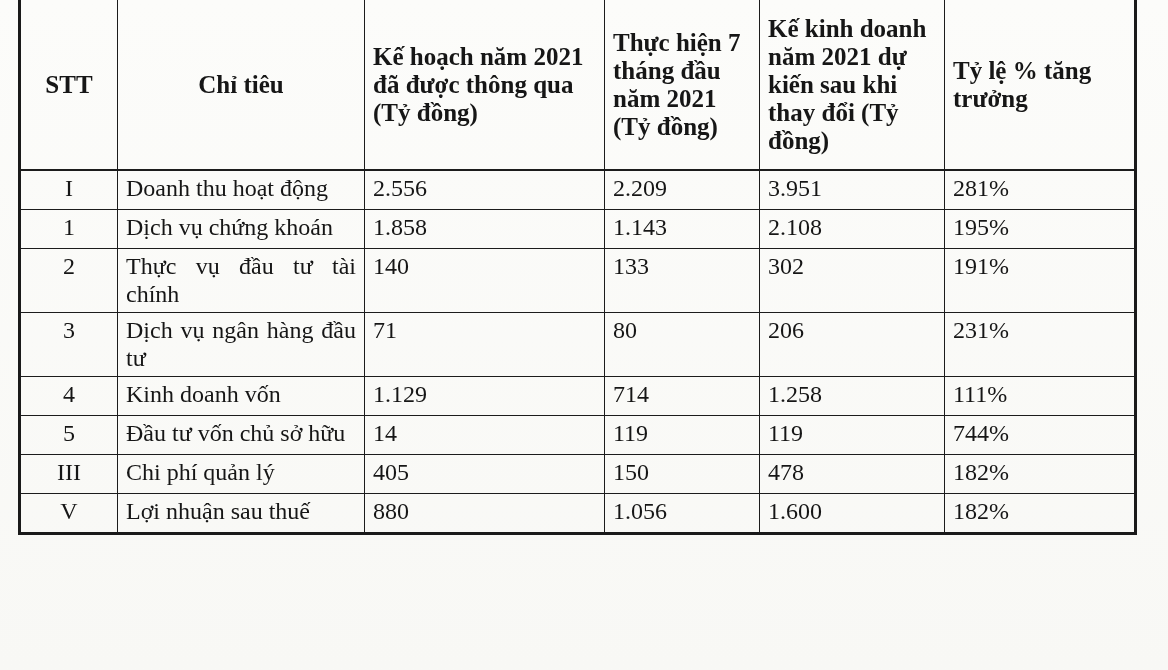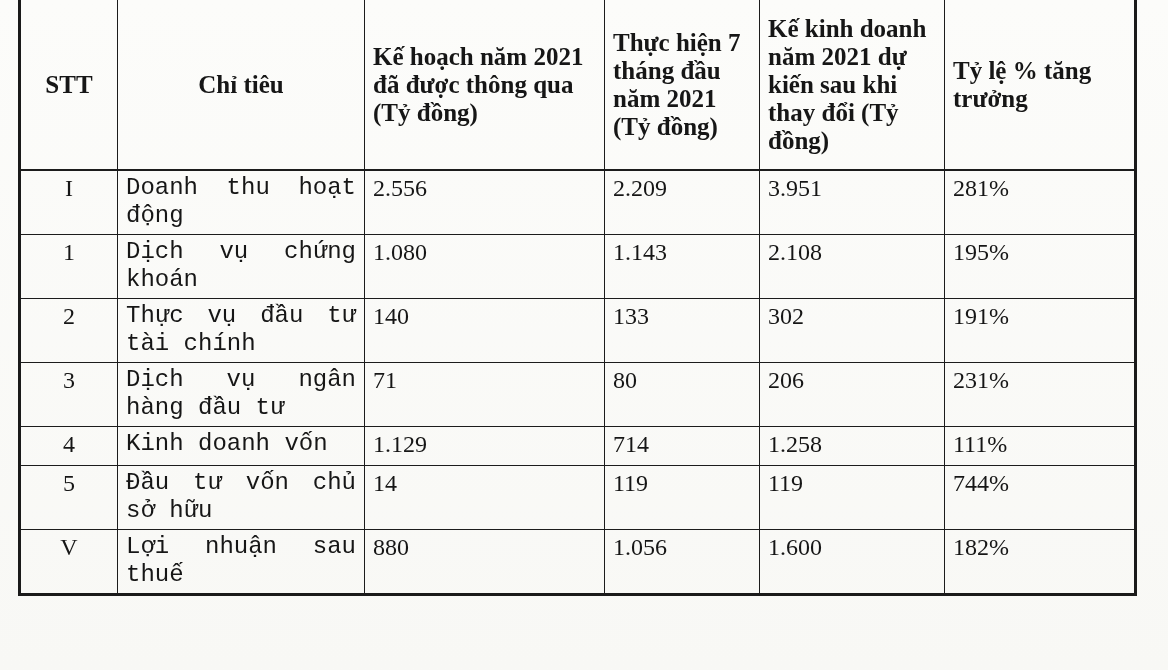--- a/index.html
+++ b/index.html
@@ -52,21 +52,20 @@
       font-size: 24px;
       line-height: 28px;
       padding-top: 3px;
       padding-bottom: 4px;
     }
     table.plan td.c-stt {
       text-align: center;
     }
     table.plan td.c-name {
       text-align: justify;
-      font-family: Liberation Mono, monospace;
     }
     col.w-stt { width: 98px; }
     col.w-name { width: 247px; }
     col.w-plan { width: 240px; }
     col.w-actual { width: 155px; }
     col.w-revised { width: 185px; }
     col.w-growth { width: 191px; }
     tr.r-single td { height: 31px; }
     tr.r-double td { height: 56px; }
     tr.bold-top td { border-top-width: 2.6px; }
@@ -99,21 +98,21 @@
         <td class="c-stt">I</td>
         <td class="c-name">Doanh thu hoạt động</td>
         <td>2.556</td>
         <td>2.209</td>
         <td>3.951</td>
         <td>281%</td>
       </tr>
       <tr class="r-single">
         <td class="c-stt">1</td>
         <td class="c-name">Dịch vụ chứng khoán</td>
-        <td>1.080</td>
+        <td>1.858</td>
         <td>1.143</td>
         <td>2.108</td>
         <td>195%</td>
       </tr>
       <tr class="r-double">
         <td class="c-stt">2</td>
         <td class="c-name">Thực vụ đầu tư tài chính</td>
         <td>140</td>
         <td>133</td>
         <td>302</td>
@@ -137,20 +136,28 @@
       </tr>
       <tr class="r-single">
         <td class="c-stt">5</td>
         <td class="c-name">Đầu tư vốn chủ sở hữu</td>
         <td>14</td>
         <td>119</td>
         <td>119</td>
         <td>744%</td>
       </tr>
       <tr class="r-single">
+        <td class="c-stt">III</td>
+        <td class="c-name">Chi phí quản lý</td>
+        <td>405</td>
+        <td>150</td>
+        <td>478</td>
+        <td>182%</td>
+      </tr>
+      <tr class="r-single">
         <td class="c-stt">V</td>
         <td class="c-name">Lợi nhuận sau thuế</td>
         <td>880</td>
         <td>1.056</td>
         <td>1.600</td>
         <td>182%</td>
       </tr>
     </tbody>
   </table>
 </div>

